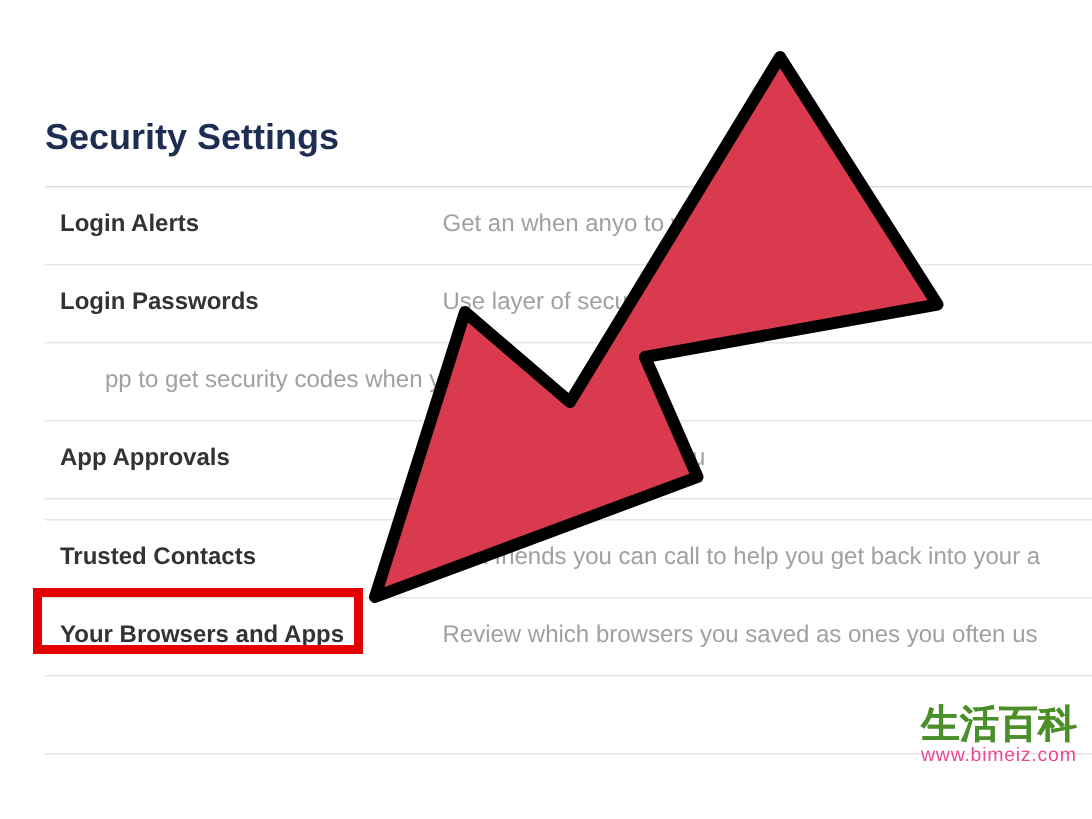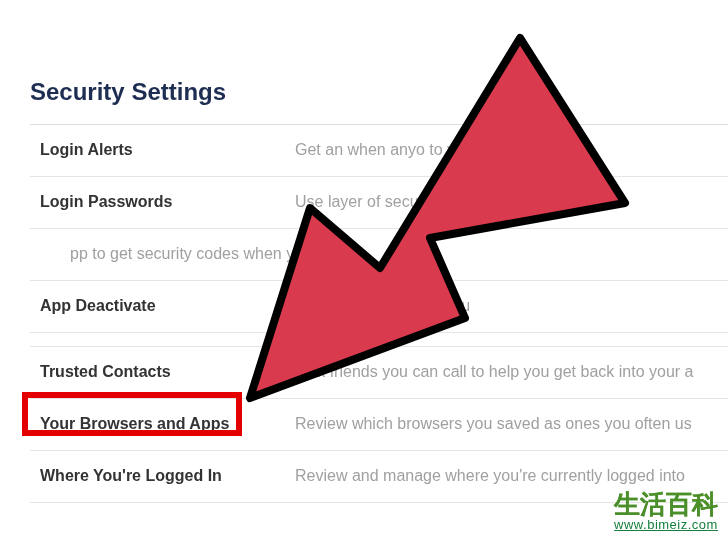--- a/index.html
+++ b/index.html
@@ -66,38 +66,37 @@
       left: 230px;
       top: 28px;
       width: 400px;
       height: 380px;
       z-index: 10;
       pointer-events: none;
     }
     .watermark {
       position: absolute;
       right: 10px;
-      bottom: 14px;
+      bottom: 36px;
       z-index: 20;
-      text-align: center;
+      text-align: left;
     }
     .watermark .cn {
       font-family: "Microsoft YaHei", sans-serif;
       font-size: 26px;
       font-weight: bold;
       color: #4a8f2a;
       background: linear-gradient(#6fb43f, #3d7a18);
       -webkit-background-clip: text;
       line-height: 1;
     }
     .watermark .url {
       font-size: 13px;
-      color: #15803d;
+      color: #ec4899;
       letter-spacing: 0.5px;
-      text-decoration: underline;
     }
   </style>
 </head>
 <body>
 
 <div class="container">
   <h1 class="page-title">Security Settings</h1>
 
   <div class="settings-list">
 
@@ -109,40 +108,36 @@
     <div class="settings-row">
       <div class="row-label">Login Passwords</div>
       <div class="row-desc">Use                                  layer of security to keep oth</div>
     </div>
 
     <div class="settings-row">
       <div class="row-desc">                                  pp to get security codes when you</div>
     </div>
 
     <div class="settings-row">
-      <div class="row-label">App Deactivate</div>
+      <div class="row-label">App Approvals</div>
       <div class="row-desc">                                          to your apps instead of u</div>
     </div>
 
     <div class="settings-row spacer"></div>
 
     <div class="settings-row">
       <div class="row-label">Trusted Contacts</div>
       <div class="row-desc">Pick friends you can call to help you get back into your a</div>
     </div>
 
     <div class="settings-row">
       <div class="row-label">Your Browsers and Apps</div>
       <div class="row-desc">Review which browsers you saved as ones you often us</div>
     </div>
 
-    <div class="settings-row">
-      <div class="row-label">Where You're Logged In</div>
-      <div class="row-desc">Review and manage where you're currently logged into</div>
-    </div>
 
     <div class="settings-row">
     </div>
 
   </div>
 </div>
 
 <div class="highlight-box"></div>
 
 <svg class="arrow-overlay" viewBox="0 0 400 380">

